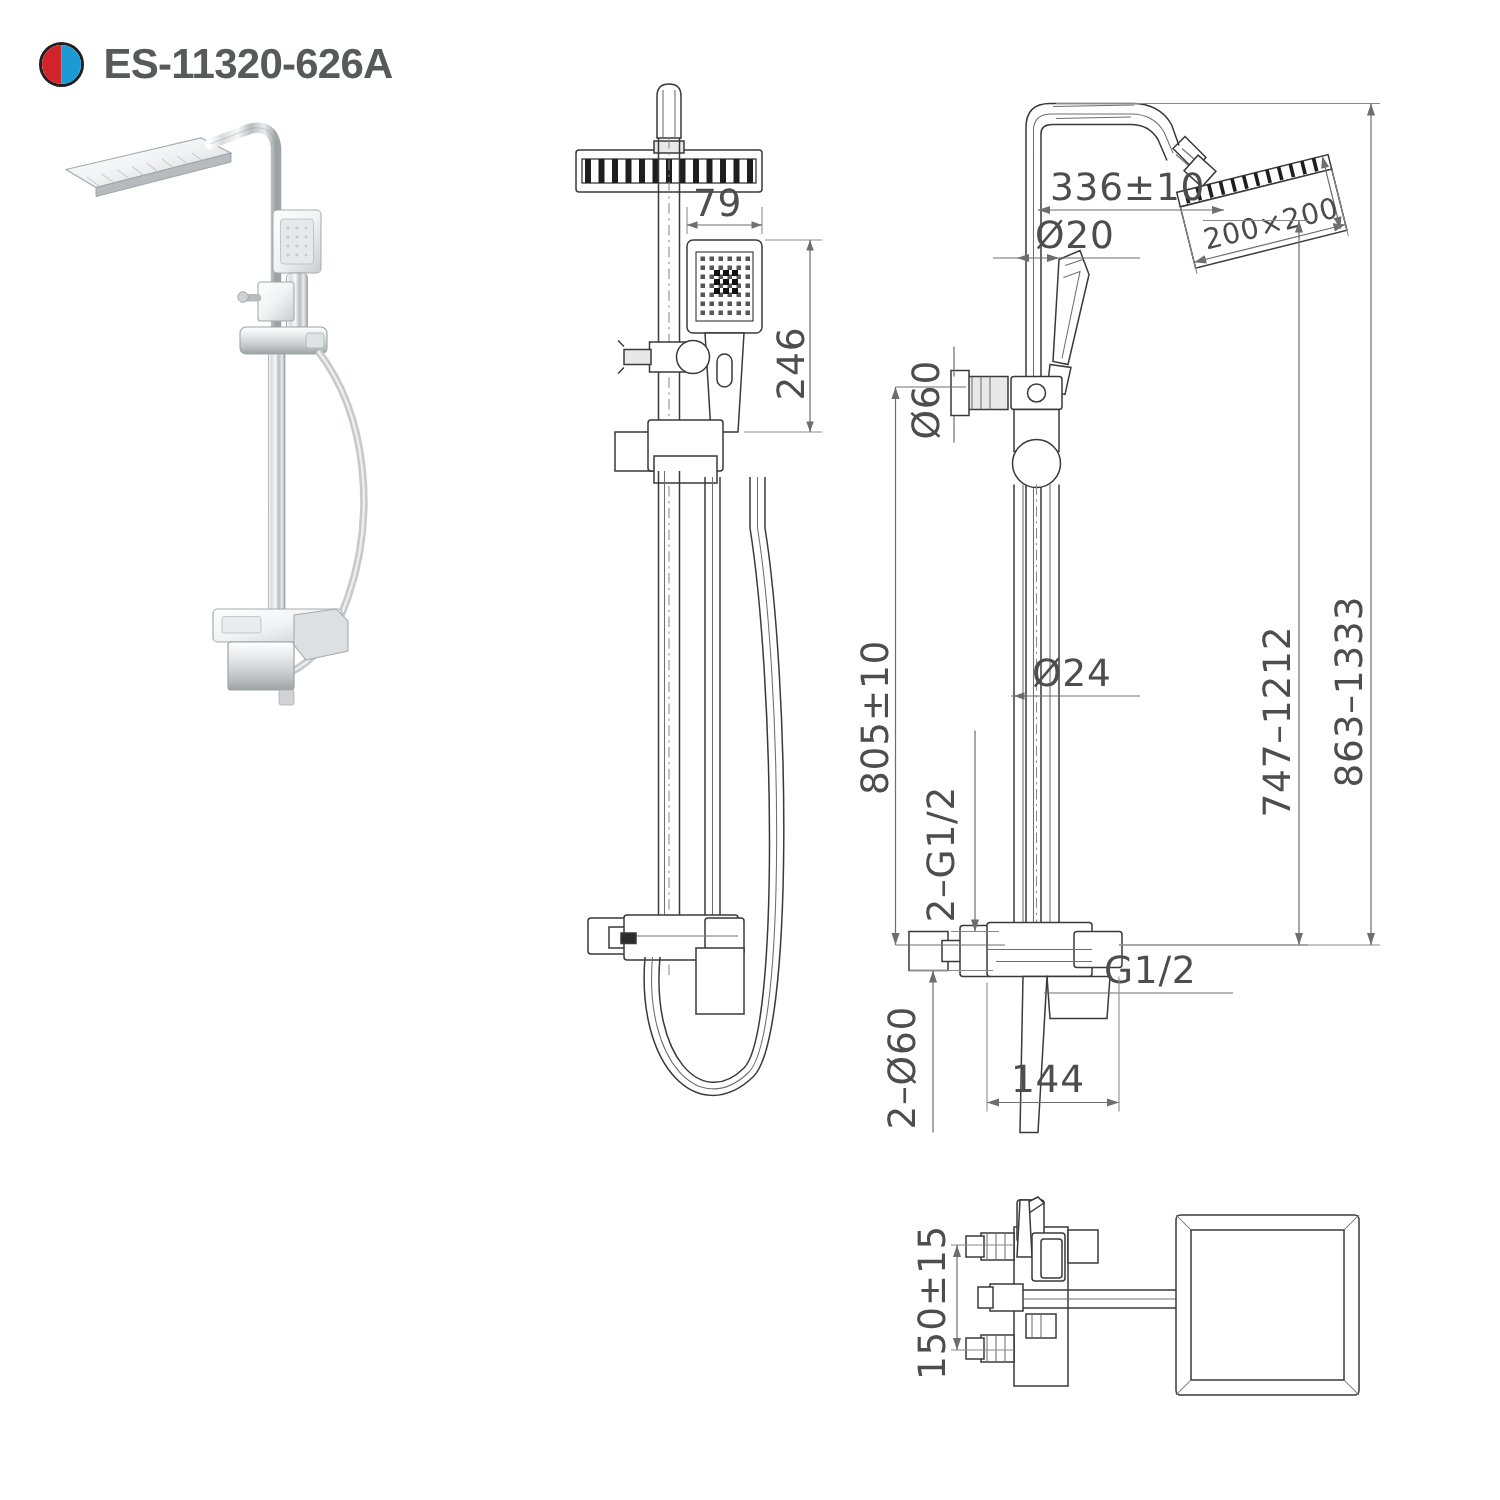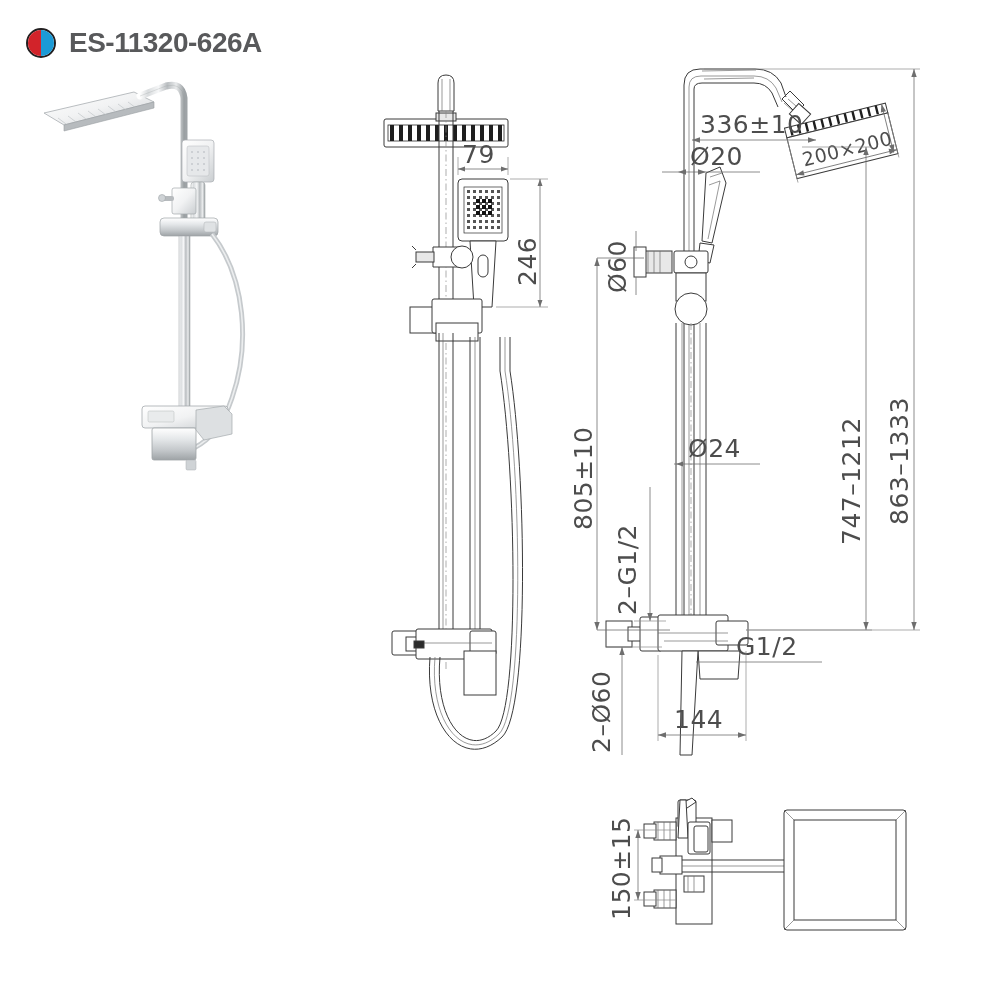--- a/index.html
+++ b/index.html
@@ -164,21 +164,21 @@
       <g>
         <rect x="106" y="328" width="86" height="22" rx="3" fill="url(#plate)" stroke="#a5aaad" stroke-width="0.8"></rect>
         <rect x="112" y="333" width="26" height="11" rx="1.5" fill="#e9ebec" stroke="#b4b8bb" stroke-width="0.5"></rect>
         <rect x="116" y="350" width="44" height="32" rx="2" fill="url(#chromeH)" stroke="#9ea3a6" stroke-width="0.8"></rect>
         <polygon points="160,332 188,328 196,336 196,356 168,362 160,352" fill="#dde0e2" stroke="#a5aaad" stroke-width="0.7"></polygon>
         <rect x="150" y="382" width="10" height="10" rx="1.5" fill="#cfd3d6" stroke="#a8adb0" stroke-width="0.5"></rect>
       </g>
     </svg>
   </div>
 
-  <div class="canvas" style="left:370px; top:71px; width:200px; height:660px;">
+  <div class="canvas" style="left:370px; top:52px; width:200px; height:660px;">
     <svg width="200" height="660" viewBox="0 0 200 660">
 
       <path class="ln" d="M68,12 q0,-8 8,-8 q8,0 8,8 L84,40 L68,40 Z"></path>
       <path class="ln-t" d="M72,8 L72,40 M80,8 L80,40"></path>
 
       <g>
         <rect class="ln fillw" x="14" y="48" width="124" height="28" rx="2"></rect>
         <rect x="18" y="54" width="116" height="16" fill="#ffffff" stroke="#2b2b2b" stroke-width="0.8"></rect>
         <g stroke="#1e1e1e" stroke-width="4">
           <line x1="22" y1="54" x2="22" y2="70"></line>

